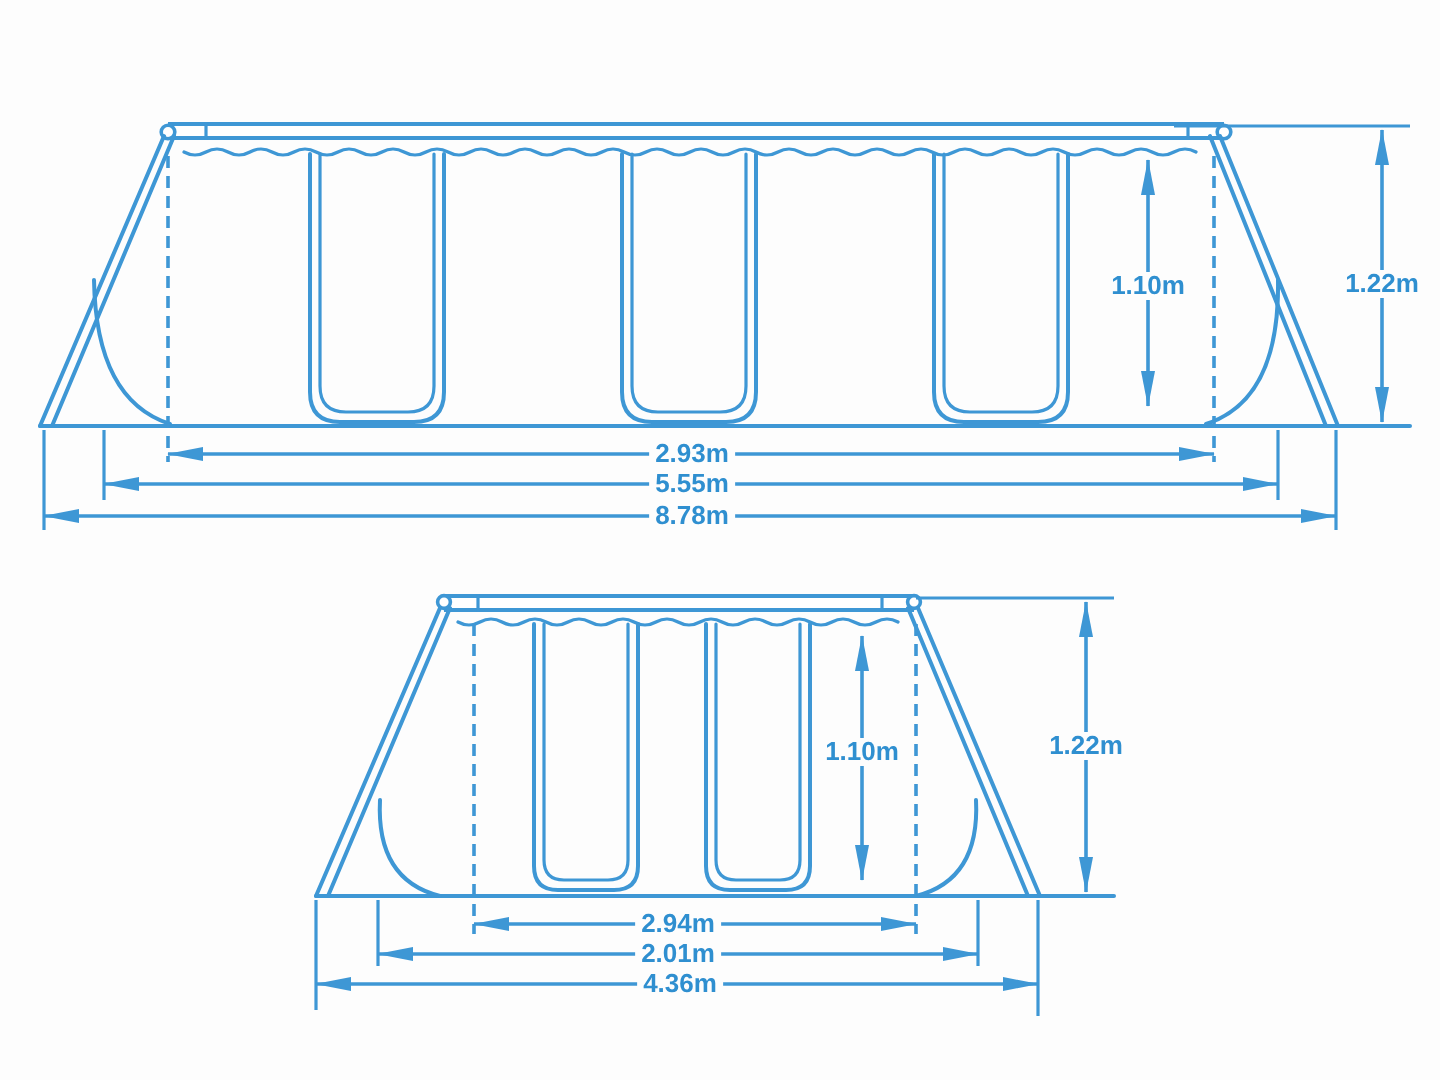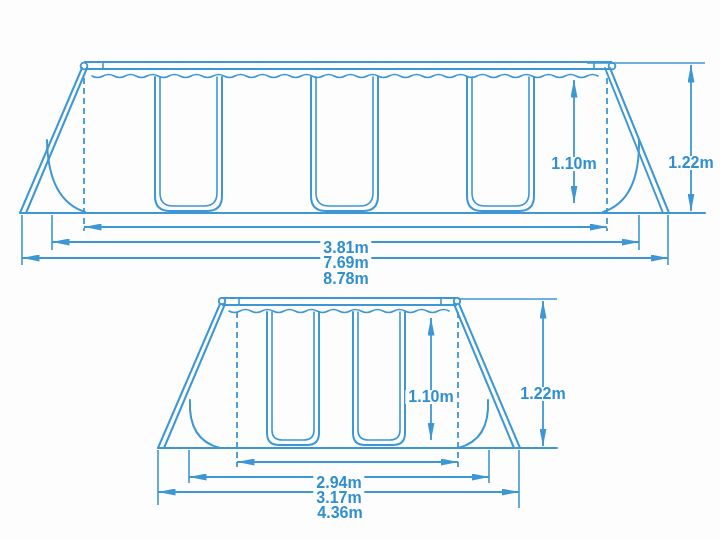--- a/index.html
+++ b/index.html
@@ -9,22 +9,22 @@
   }
   .stage svg{position:absolute;left:0;top:0;}
   .ln{stroke:#3e97d5;stroke-width:2;fill:none;stroke-linecap:round;}
   .fillw{fill:#ffffff;}
   .dash{stroke:#3e97d5;stroke-width:1.8;fill:none;stroke-dasharray:6 4;}
   .ext{stroke:#3e97d5;stroke-width:1.6;fill:none;}
   .dim{stroke:#3e97d5;stroke-width:1.8;fill:none;}
   .joint{fill:#ffffff;stroke:#3e97d5;stroke-width:1.8;}
   .lbl{
     position:absolute;transform:translate(-50%,-50%);
-    background:#fdfdfd;color:#2f8fd0;font-weight:bold;font-size:16px;
-    line-height:14px;padding:0 3px;white-space:nowrap;margin-top:21px;
+    background:#fdfdfd;color:#2f8fd0;font-weight:bold;font-size:13px;
+    line-height:14px;padding:0 3px;white-space:nowrap;
   }
 </style>
 </head>
 <body>
 
 <div class="stage">
 
   <svg width="720" height="540" viewBox="0 0 720 540">
     <defs>
       <marker id="ah" viewBox="0 0 18 7" refX="17.5" refY="3.5" markerWidth="18" markerHeight="7" markerUnits="userSpaceOnUse" orient="auto-start-reverse">
@@ -136,22 +136,22 @@
       <line class="ext" x1="519" y1="450" x2="519" y2="508"></line>
 
       <line class="dim" x1="237" y1="462" x2="458" y2="462" marker-start="url(#ah)" marker-end="url(#ah)"></line>
       <line class="dim" x1="189" y1="477" x2="489" y2="477" marker-start="url(#ah)" marker-end="url(#ah)"></line>
       <line class="dim" x1="158" y1="492" x2="519" y2="492" marker-start="url(#ah)" marker-end="url(#ah)"></line>
     </g>
   </svg>
 
   <div class="lbl" style="left:574px;top:143px">1.10m</div>
   <div class="lbl" style="left:691px;top:142px">1.22m</div>
-  <div class="lbl" style="left:346px;top:227px">3.81m</div>
-  <div class="lbl" style="left:346px;top:242px">7.69m</div>
+  <div class="lbl" style="left:346px;top:227px">2.93m</div>
+  <div class="lbl" style="left:346px;top:242px">5.55m</div>
   <div class="lbl" style="left:346px;top:258px">8.78m</div>
 
   <div class="lbl" style="left:431px;top:376px">1.10m</div>
   <div class="lbl" style="left:543px;top:373px">1.22m</div>
   <div class="lbl" style="left:339px;top:462px">2.94m</div>
-  <div class="lbl" style="left:339px;top:477px">3.17m</div>
+  <div class="lbl" style="left:339px;top:477px">2.01m</div>
   <div class="lbl" style="left:340px;top:492px">4.36m</div>
 </div>
 
 </body></html>

